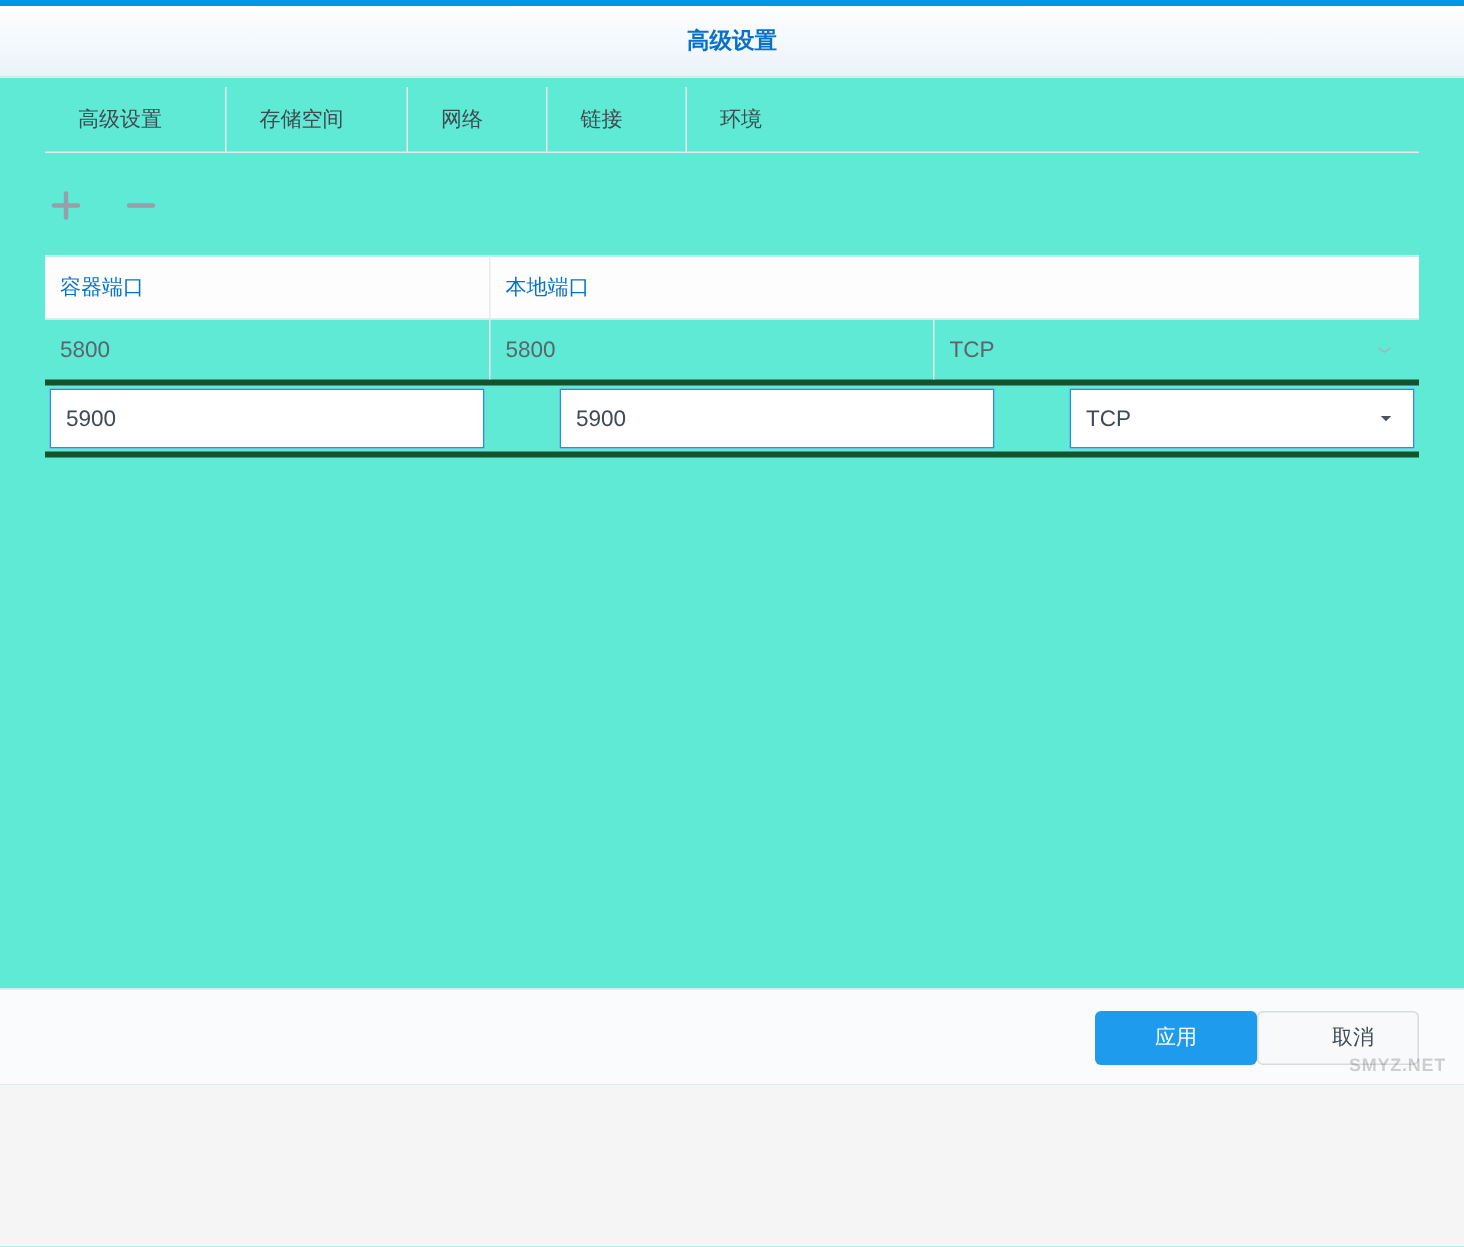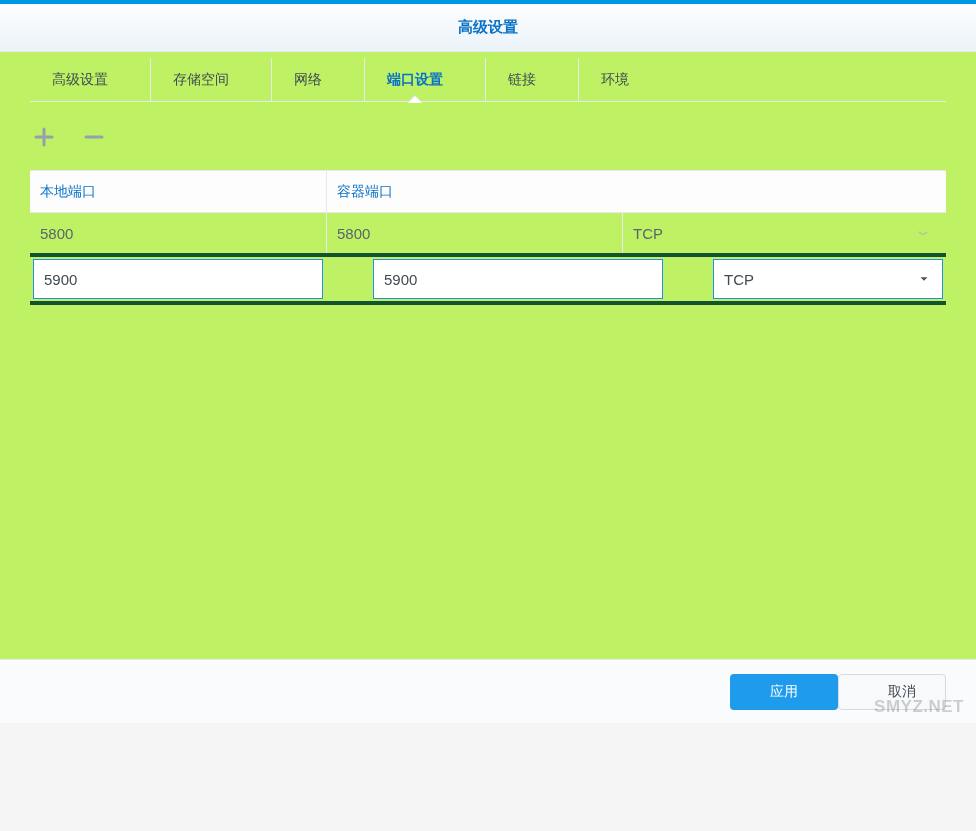--- a/index.html
+++ b/index.html
@@ -5,21 +5,21 @@
     * { box-sizing: border-box; margin: 0; padding: 0; }
     body {
       font-family: -apple-system, "Helvetica Neue", Arial, "Microsoft YaHei", sans-serif;
       font-size: 14px;
       color: #404a54;
       background: #f5f5f5;
     }
     .dialog {
       width: 976px;
       height: 723px;
-      background: #bef264;
+      background: #5eead4;
       position: relative;
       display: flex;
       flex-direction: column;
       box-shadow: 0 0 1px rgba(0,0,0,.1);
     }
     .dialog-top-line { height: 4px; background: #0098e6; }
     .dialog-header {
       height: 48px;
       background: linear-gradient(#fefeff,#eaf3f9);
       display: flex;
@@ -93,21 +93,21 @@
     }
     .btn {
       min-width: 108px; height: 36px; border-radius: 4px; display: flex;
       align-items: center; justify-content: center; font-size: 14px; cursor: pointer;
       border: 1px solid transparent;
     }
     .btn-primary { background: #1f9bed; color: #fff; }
     .btn-default { background: #f8f9fa; color: #404a54; border-color: #d5dbe1; padding-left: 20px; }
 
     .watermark {
-      position: absolute; right: 12px; bottom: 6px; font-size: 17px;
+      position: absolute; right: 12px; bottom: 6px; font-size: 12px;
       color: rgba(0,0,0,.18); font-weight: 700; letter-spacing: .5px; pointer-events: none;
     }
 
     .caret svg, .caret-solid svg { width: 14px; height: 14px; display: block; }
   </style>
 </head>
 <body>
 
 <div class="dialog">
   <div class="dialog-top-line"></div>
@@ -129,23 +129,20 @@
     <div class="tabs">
       <div class="tab">
           <span>高级设置</span>
         </div>
       <div class="tab">
           <span>存储空间</span>
         </div>
       <div class="tab">
           <span>网络</span>
         </div>
-      <div class="tab active">
-          <span>端口设置</span>
-        </div>
       <div class="tab">
           <span>链接</span>
         </div>
       <div class="tab">
           <span>环境</span>
         </div>
     </div>
 
     <div class="toolbar">
       <div class="tool-btn">
@@ -160,22 +157,22 @@
         <span>
           <svg viewBox="0 0 24 24" fill="none" stroke="currentColor" stroke-width="3" stroke-linecap="round">
               <line x1="4" y1="12" x2="20" y2="12"></line>
             </svg>
         </span>
       </div>
     </div>
 
     <div class="table-wrap">
       <div class="thead">
+        <div class="th">容器端口</div>
         <div class="th">本地端口</div>
-        <div class="th">容器端口</div>
       </div>
 
       <div class="trow">
         <div class="td">5800</div>
         <div class="td">5800</div>
         <div class="td">
           <span>TCP</span>
           <span class="caret">
             <svg viewBox="0 0 24 24" fill="currentColor">
                 <path d="M5 9l7 5 7-5v2l-7 5-7-5z"></path>

